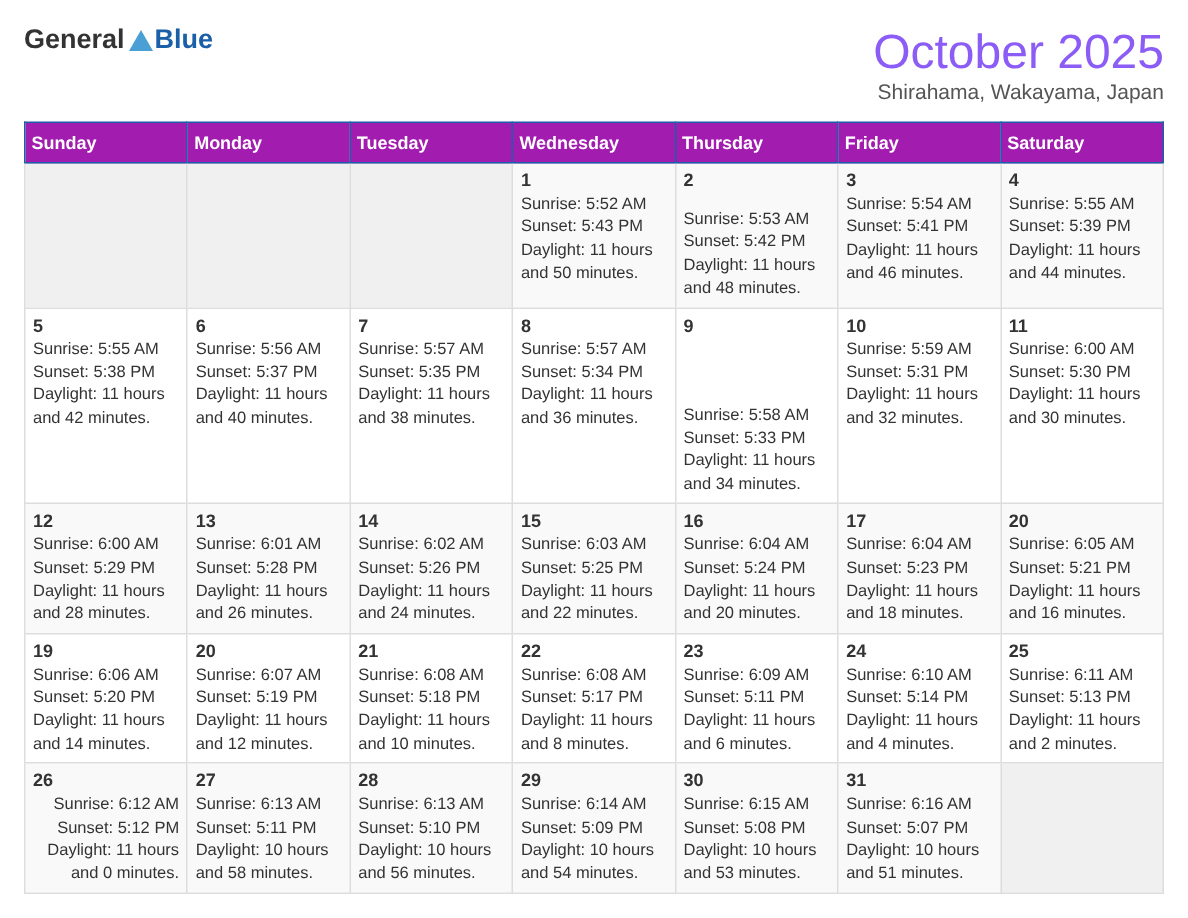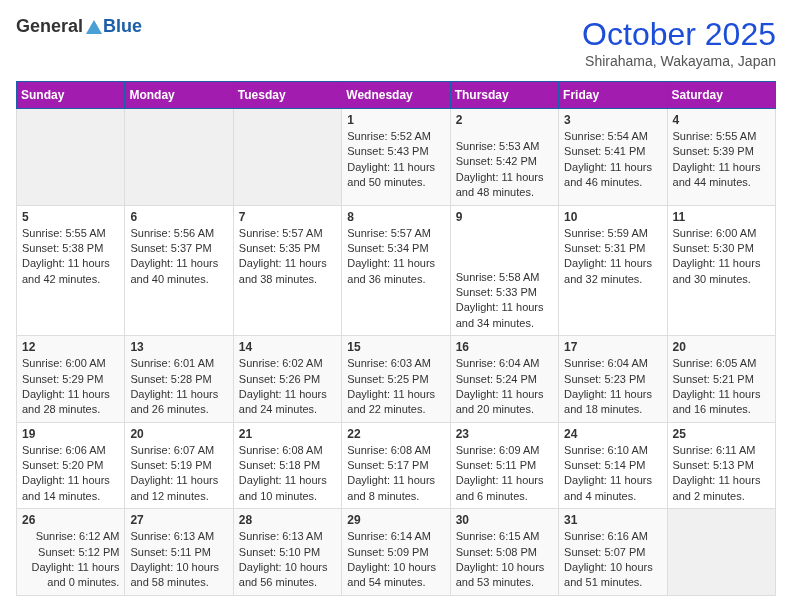--- a/index.html
+++ b/index.html
@@ -24,21 +24,21 @@
     .logo-line {
       display: flex;
       align-items: center;
     }
     .title-area {
       text-align: right;
     }
     .month-title {
       font-size: 32px;
       font-weight: normal;
-      color: #1d4ed8;
+      color: #8b5cf6;
     }
     .location {
       font-size: 14px;
       color: #555;
     }
     .calendar {
       width: 100%;
       border-collapse: collapse;
       border: 1px solid #ccc;
     }

